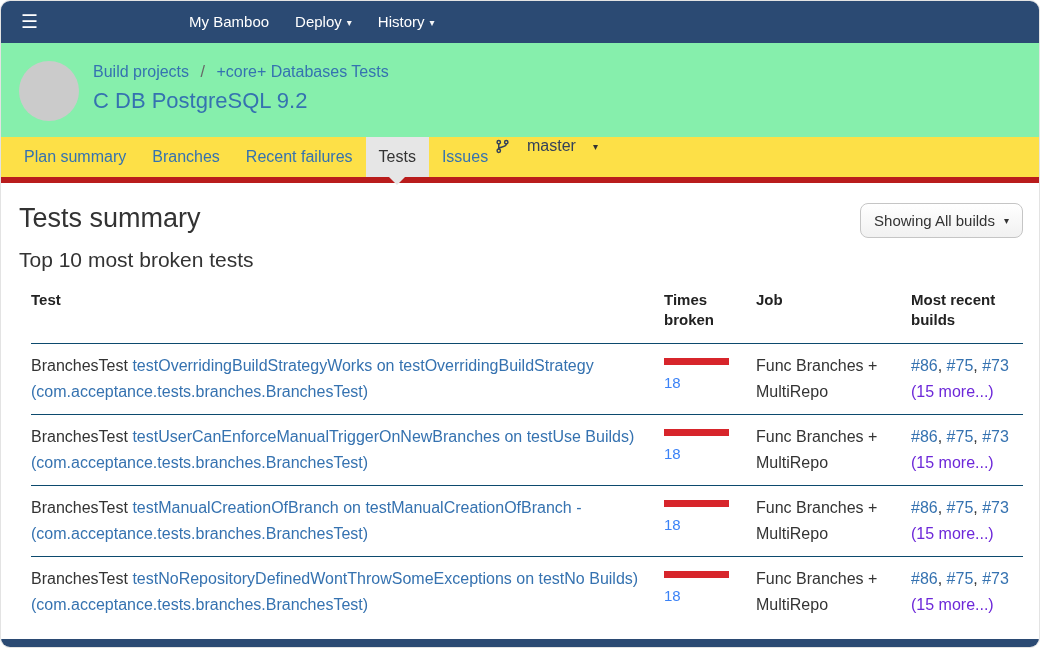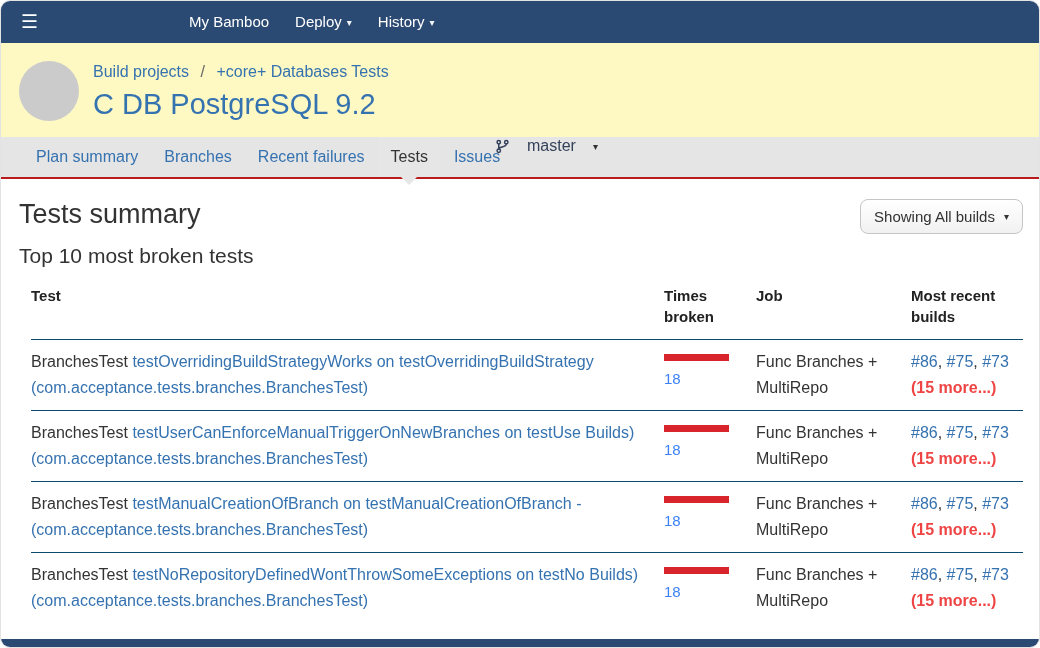--- a/index.html
+++ b/index.html
@@ -36,45 +36,45 @@
     color: #fff; font-size: 15px; line-height: 42px;
     padding: 0 13px; cursor: pointer; white-space: nowrap;
   }
   .caret-light { font-size: 10px; margin-left: 5px; vertical-align: 1px; opacity: .95; }
 
   
   .header {
     position: relative;
     padding: 18px 20px 16px 18px;
     display: flex; align-items: flex-start;
-    background: #fef9c3;
+    background: #86efac;
   }
   .avatar {
     width: 60px; height: 60px; border-radius: 50%;
     background: #cbcbcb; margin-right: 14px; flex-shrink: 0;
   }
   .breadcrumb { font-size: 16px; margin: 2px 0 7px; }
   .crumb-link { color: #3572b0; cursor: pointer; }
   .crumb-sep { color: #666; margin: 0 7px; }
   .plan-title {
-    margin: 0; font-size: 29px; font-weight: 400;
+    margin: 0; font-size: 22px; font-weight: 400;
     color: #3572b0; line-height: 1.15;
   }
   .branch-selector {
     position: absolute; left: 494px; top: 94px;
     display: flex; align-items: center; gap: 17px;
     font-size: 16px; color: #34415a; cursor: pointer;
   }
   .caret-dark { font-size: 10px; color: #333; }
 
   
   .tabs {
-    display: flex; padding-left: 22px;
-    border-bottom: 2px solid #b91c1c;
-    background: #e5e5e5;
+    display: flex; padding-left: 10px;
+    border-bottom: 6px solid #b91c1c;
+    background: #fde047;
   }
   .tab {
     position: relative;
     font-size: 16px; color: #3572b0;
     padding: 11px 13px; cursor: pointer; white-space: nowrap;
   }
   .tab.active { background: #e6e6e6; color: #333; }
   .tab.active::after {
     content: ""; position: absolute; left: 50%; bottom: -8px;
     transform: translateX(-50%);
@@ -109,21 +109,21 @@
   }
   .cell {
     border-top: 1px solid #0c4a6e;
     padding: 9px 10px 9px 0;
     font-size: 16px; line-height: 26px; color: #333;
   }
   .test-link, .build-link { color: #3572b0; text-decoration: none; cursor: pointer; }
   .broken-bar { width: 65px; height: 7px; background: #d7252b; margin: 5px 0 5px; }
   .times-num { font-size: 15px; color: #3b82f6; }
   .comma { color: #333; }
-  .more { color: #ef4444; font-weight: bold; }
+  .more { color: #6d28d9; }
 
   
   .window-footer {
     position: absolute; left: 0; right: 0; bottom: 0;
     height: 8px; background: #2b4a73;
   }
 </style>
 </head>
 <body>
 

